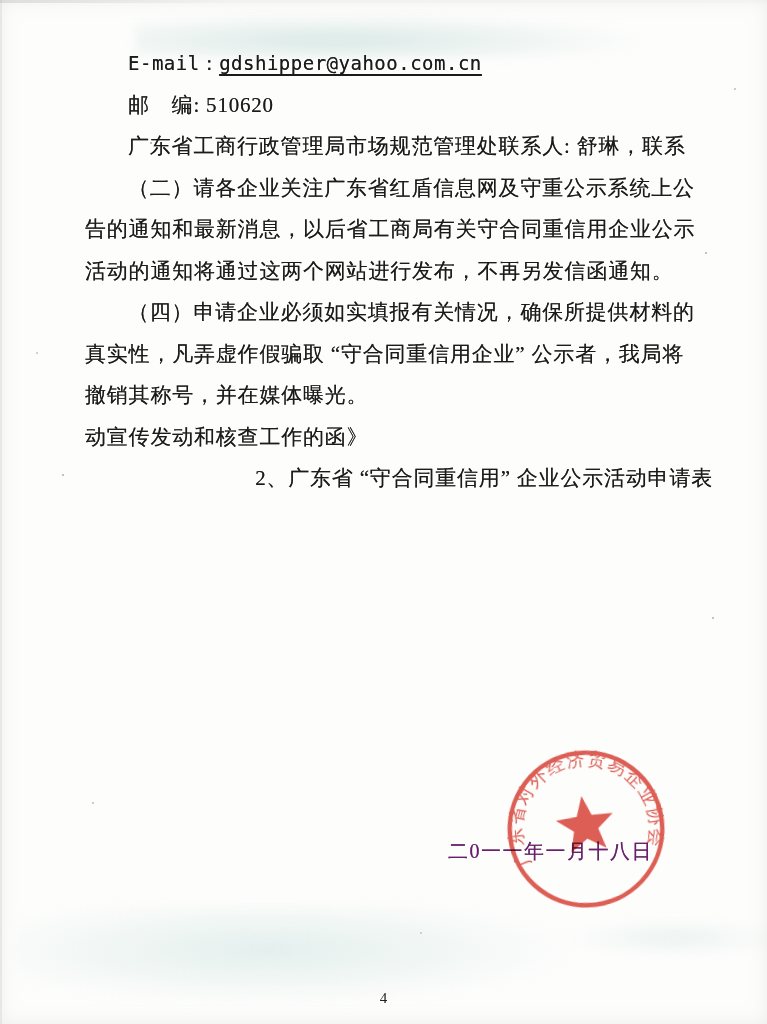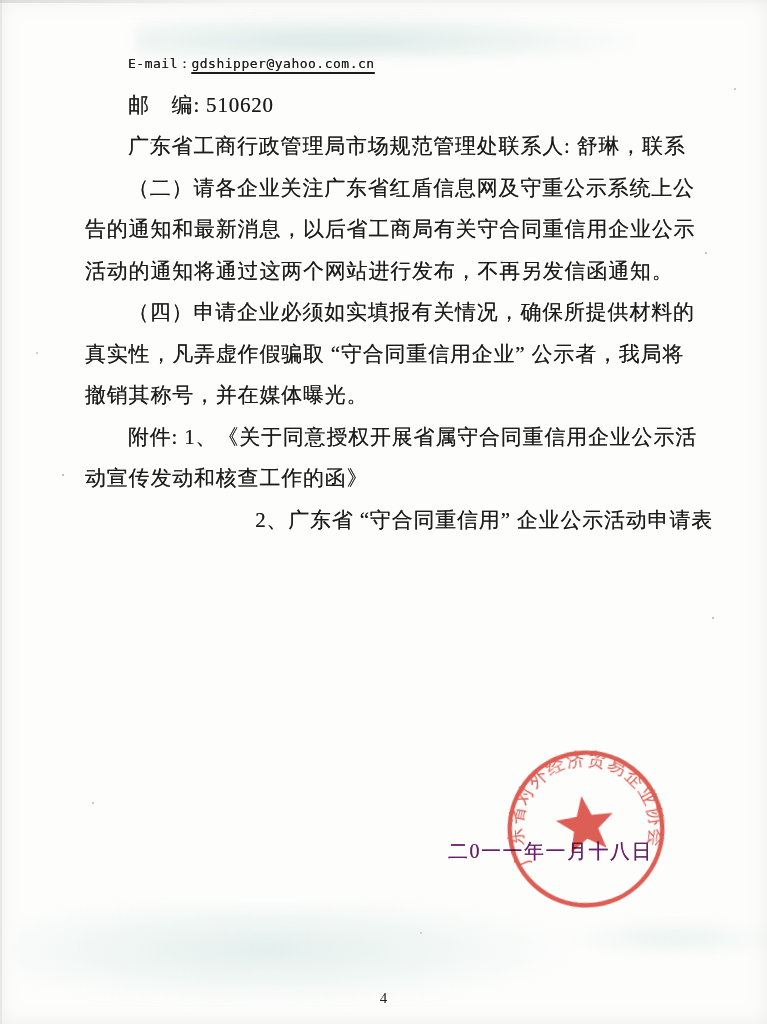--- a/index.html
+++ b/index.html
@@ -60,21 +60,21 @@
   }
   .line {
     height: 41.5px;
     line-height: 41.5px;
     white-space: nowrap;
   }
   .indent1 { padding-left: 43px; }     
   .indent-attach { padding-left: 105px; text-align: right; } 
   .email-line {
     font-family: "DejaVu Sans Mono", "Liberation Mono", monospace;
-    font-size: 13px;
+    font-size: 19px;
     letter-spacing: 0.5px;
   }
   .u {
     text-decoration: underline;
     text-underline-offset: 4px;
     text-decoration-thickness: 1.5px;
   }
   .date-line {
     position: absolute;
     left: 448px;
@@ -131,21 +131,20 @@
   <div class="doc-body">
     <div class="line indent1 email-line"><span>E-mail：</span><span class="u">gdshipper@yahoo.com.cn</span></div>
     <div class="line indent1">邮　编: 510620</div>
     <div class="line indent1">广东省工商行政管理局市场规范管理处联系人: 舒琳，联系</div>
     <div class="line indent1">（二）请各企业关注广东省红盾信息网及守重公示系统上公</div>
     <div class="line">告的通知和最新消息，以后省工商局有关守合同重信用企业公示</div>
     <div class="line">活动的通知将通过这两个网站进行发布，不再另发信函通知。</div>
     <div class="line indent1">（四）申请企业必须如实填报有关情况，确保所提供材料的</div>
     <div class="line">真实性，凡弄虚作假骗取 “守合同重信用企业” 公示者，我局将</div>
     <div class="line">撤销其称号，并在媒体曝光。</div>
-    <div class="line indent1">附件: 1、《关于同意授权开展省属守合同重信用企业公示活</div>
     <div class="line">动宣传发动和核查工作的函》</div>
     <div class="line indent-attach">2、广东省 “守合同重信用” 企业公示活动申请表</div>
   </div>
 
   <div class="date-line">二0一一年一月十八日</div>
 
   <svg class="seal" viewBox="0 0 220 220" xmlns="http://www.w3.org/2000/svg">
     <g transform="rotate(-2 110 110)" opacity="0.88">
       <circle cx="110" cy="110" r="101" fill="none" stroke="#d6392e" stroke-width="6"></circle>
       <polygon points="110,66 120,92.3 148,93.6 126.2,111.3 133.5,138.4 110,123 86.5,138.4 93.8,111.3 72,93.6 100,92.3" fill="#d6392e"></polygon>

